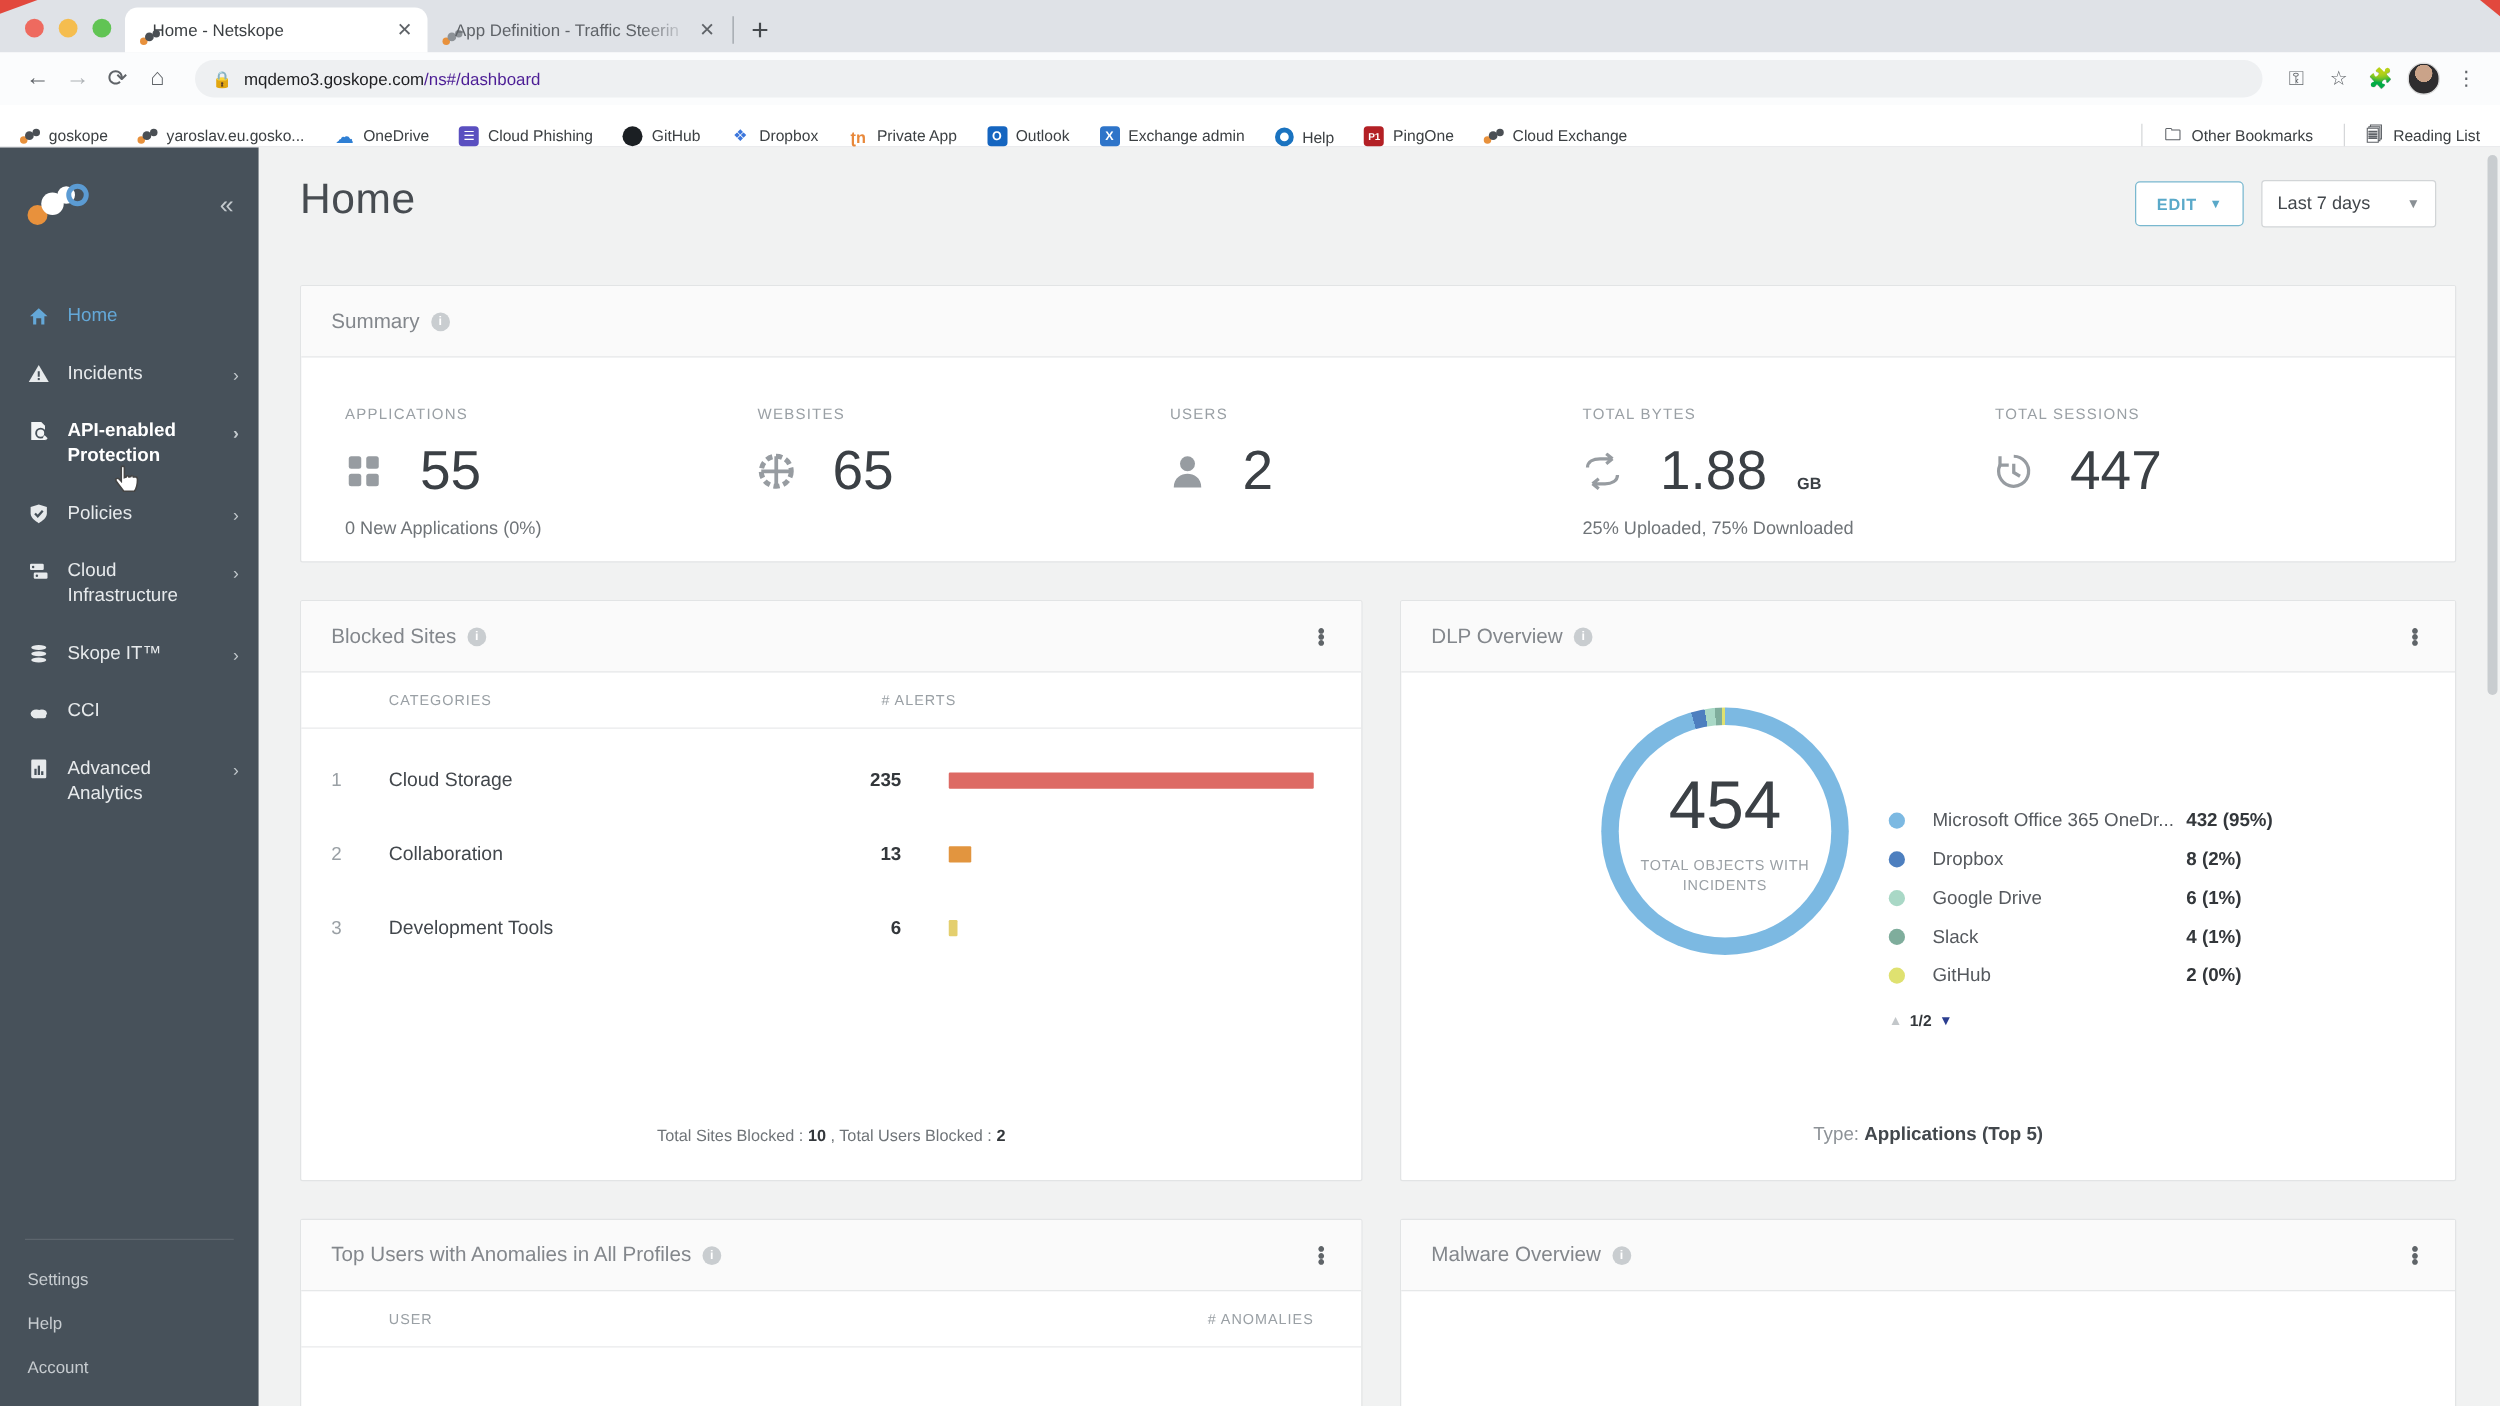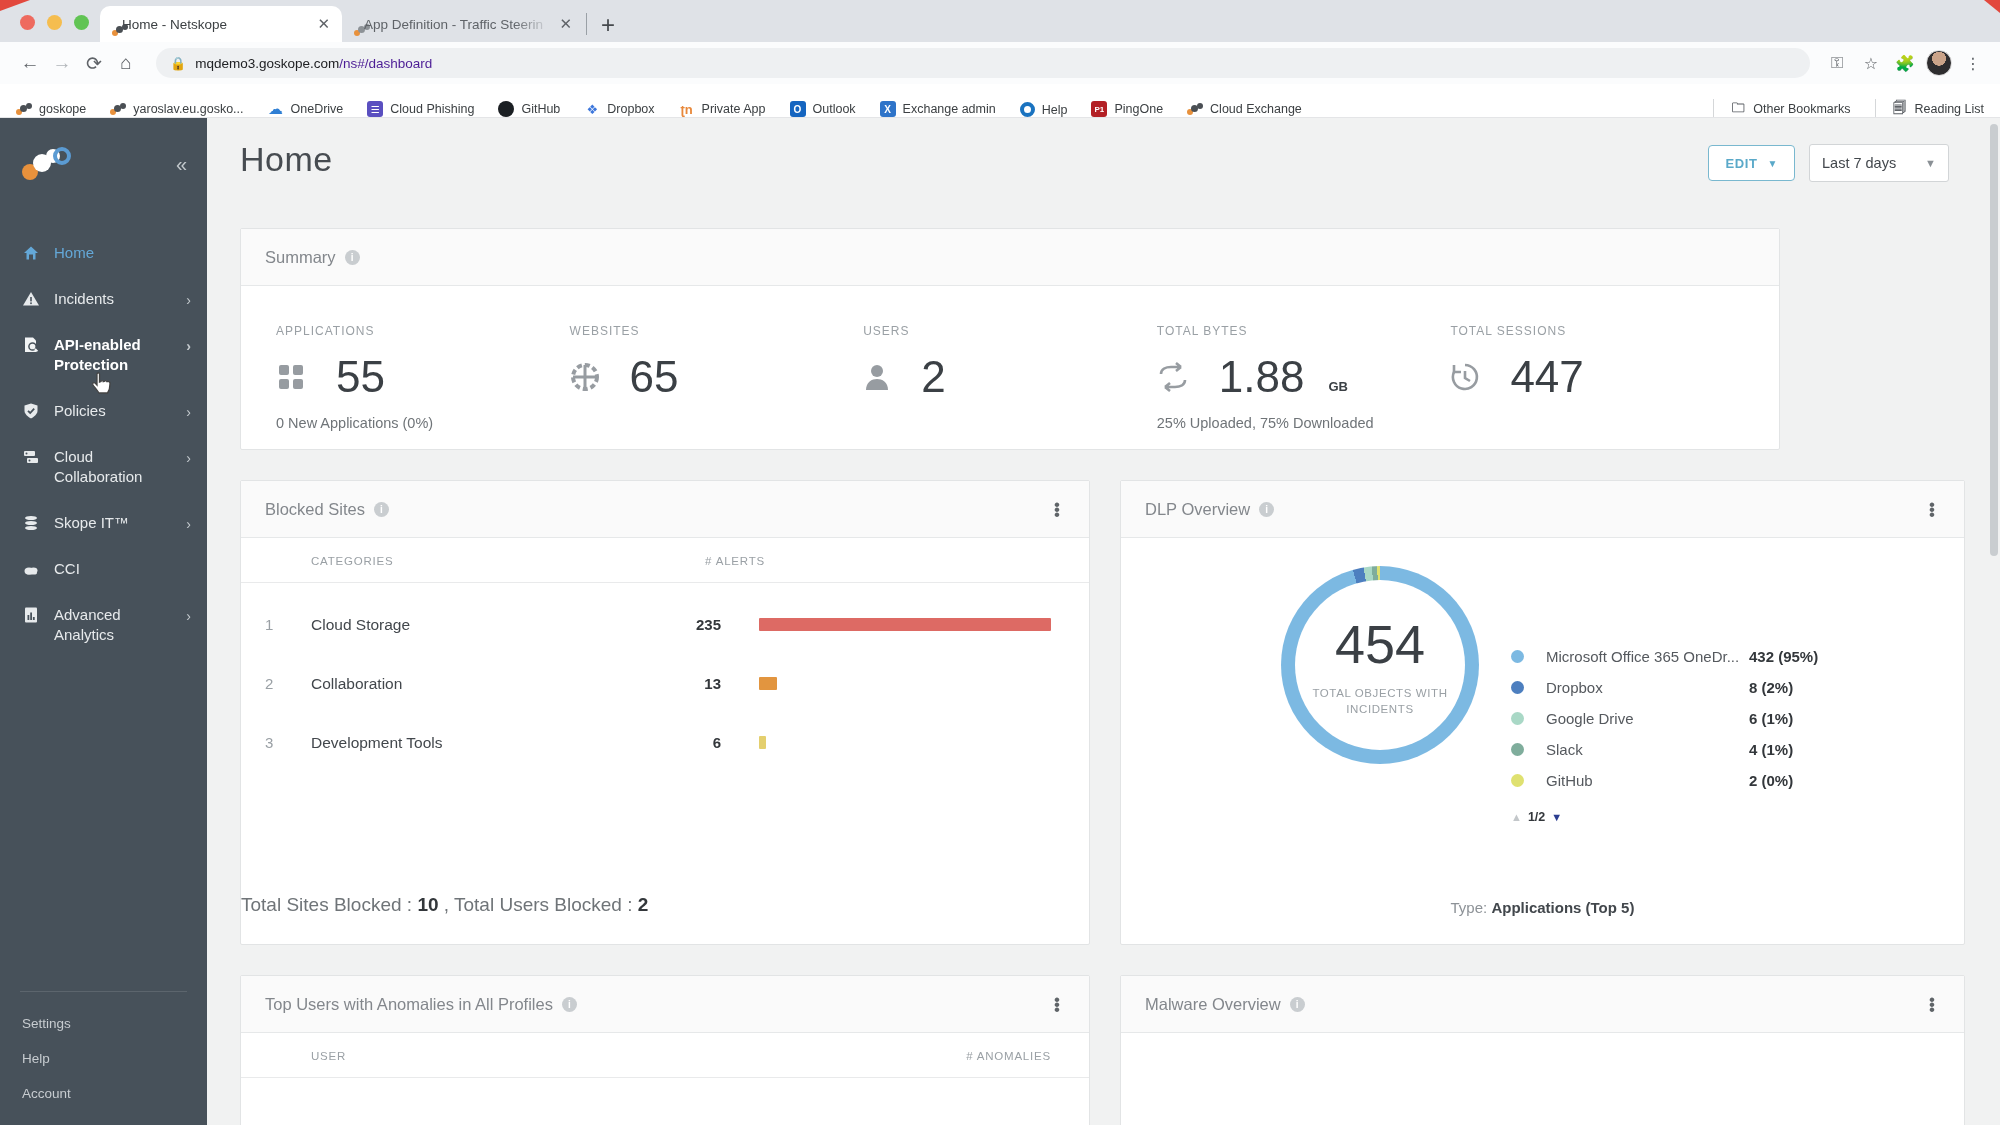--- a/index.html
+++ b/index.html
@@ -67,42 +67,42 @@
   .range-select .caret { color:#8a9095; font-size:11px; }
 
   .card { position:absolute; background:#fff; border:1px solid #e2e4e5; border-radius:2px; }
   .card-head { height:57px; background:#fafafa; border-bottom:1px solid #e6e8e9; display:flex; align-items:center; padding:0 24px; }
   .card-title { font-size:16.5px; color:#83878c; display:flex; align-items:center; gap:9px; }
   .info-i { width:15px; height:15px; border-radius:50%; background:#c9cdd0; color:#fff; font-size:10px; font-weight:bold; display:inline-flex; align-items:center; justify-content:center; font-style:normal; }
   .kebab { margin-left:auto; color:#5f6468; font-size:17px; letter-spacing:0; line-height:5px; width:16px; text-align:center; }
   .kebab i { display:block; font-style:normal; height:5px; }
 
   
-  #summary-card { top:110px; left:33px; width:1540px; height:222px; }
+  #summary-card { top:110px; left:33px; width:1725px; height:222px; }
   .stats { display:flex; padding:38px 35px 0 35px; }
   .stat { width:330px; }
   .stat-label { font-size:12px; letter-spacing:1px; color:#9aa0a5; margin-bottom:14px; }
   .stat-row { display:flex; align-items:center; gap:30px; }
   .stat-num { font-size:44px; color:#3b4045; font-weight:400; }
   .stat-unit { font-size:13px; color:#3b4045; font-weight:bold; margin-left:3px; }
   .stat-sub { margin-top:13px; font-size:14.5px; color:#6f7478; }
   .s-ic { color:#979ca1; }
 
   
   #blocked-card { top:362px; left:33px; width:850px; height:465px; }
   .tbl-colhead { display:flex; padding:17px 24px 15px 24px; border-bottom:1px solid #e9eaeb; font-size:11.5px; letter-spacing:0.8px; color:#9aa0a5; }
   .bs-col-cat { margin-left:46px; }
   .bs-col-alerts { margin-left:auto; margin-right:300px; }
   .bs-row { display:flex; align-items:center; height:59px; padding:0 24px; }
   .bs-rank { width:22px; font-size:15px; color:#9aa0a5; }
   .bs-cat { width:300px; margin-left:24px; font-size:15.5px; color:#42474c; }
   .bs-alerts { width:110px; text-align:right; font-size:15px; font-weight:bold; color:#33373b; }
   .bs-bartrack { width:292px; margin-left:38px; }
   .bs-bar { height:13px; border-radius:1px; }
-  .bs-footer { position:absolute; bottom:28px; left:0; right:0; font-size:19px; color:#6f7478; }
+  .bs-footer { position:absolute; bottom:28px; left:0; right:0; text-align:center; font-size:13px; color:#6f7478; }
   .bs-footer b { color:#33373b; }
 
   
   #dlp-card { top:362px; left:913px; width:845px; height:465px; }
   .donut { position:absolute; top:85px; left:160px; width:198px; height:198px; border-radius:50%; }
   .donut::after { content:""; position:absolute; inset:14px; background:#fff; border-radius:50%; }
   .donut-center { position:absolute; top:85px; left:160px; width:198px; height:198px; display:flex; flex-direction:column; align-items:center; justify-content:center; text-align:center; z-index:2; }
   .donut-total { font-size:54px; color:#3b4045; }
   .donut-sub { margin-top:10px; font-size:11.5px; letter-spacing:0.6px; color:#9aa0a5; width:150px; line-height:16px; }
   .legend { position:absolute; top:160px; left:390px; width:410px; }
@@ -321,21 +321,21 @@
       </div>
       <div class="nav-item">
         <span class="ic">
           <svg width="18" height="18" viewBox="0 0 18 18">
               <rect x="2" y="3" width="11" height="5" rx="1" fill="#e7eaec"></rect>
               <rect x="5" y="10" width="11" height="5" rx="1" fill="#e7eaec"></rect>
               <circle cx="4.5" cy="5.5" r="1" fill="#47515a"></circle>
               <circle cx="7.5" cy="12.5" r="1" fill="#47515a"></circle>
             </svg>
         </span>
-        <span class="nav-label">Cloud Collaboration</span>
+        <span class="nav-label">Cloud Infrastructure</span>
         <span class="chev">›</span>
       </div>
       <div class="nav-item">
         <span class="ic">
           <svg width="18" height="18" viewBox="0 0 18 18">
               <ellipse cx="9" cy="4" rx="6" ry="2" fill="#e7eaec"></ellipse>
               <ellipse cx="9" cy="9" rx="6" ry="2" fill="#e7eaec"></ellipse>
               <ellipse cx="9" cy="14" rx="6" ry="2" fill="#e7eaec"></ellipse>
             </svg>
         </span>

